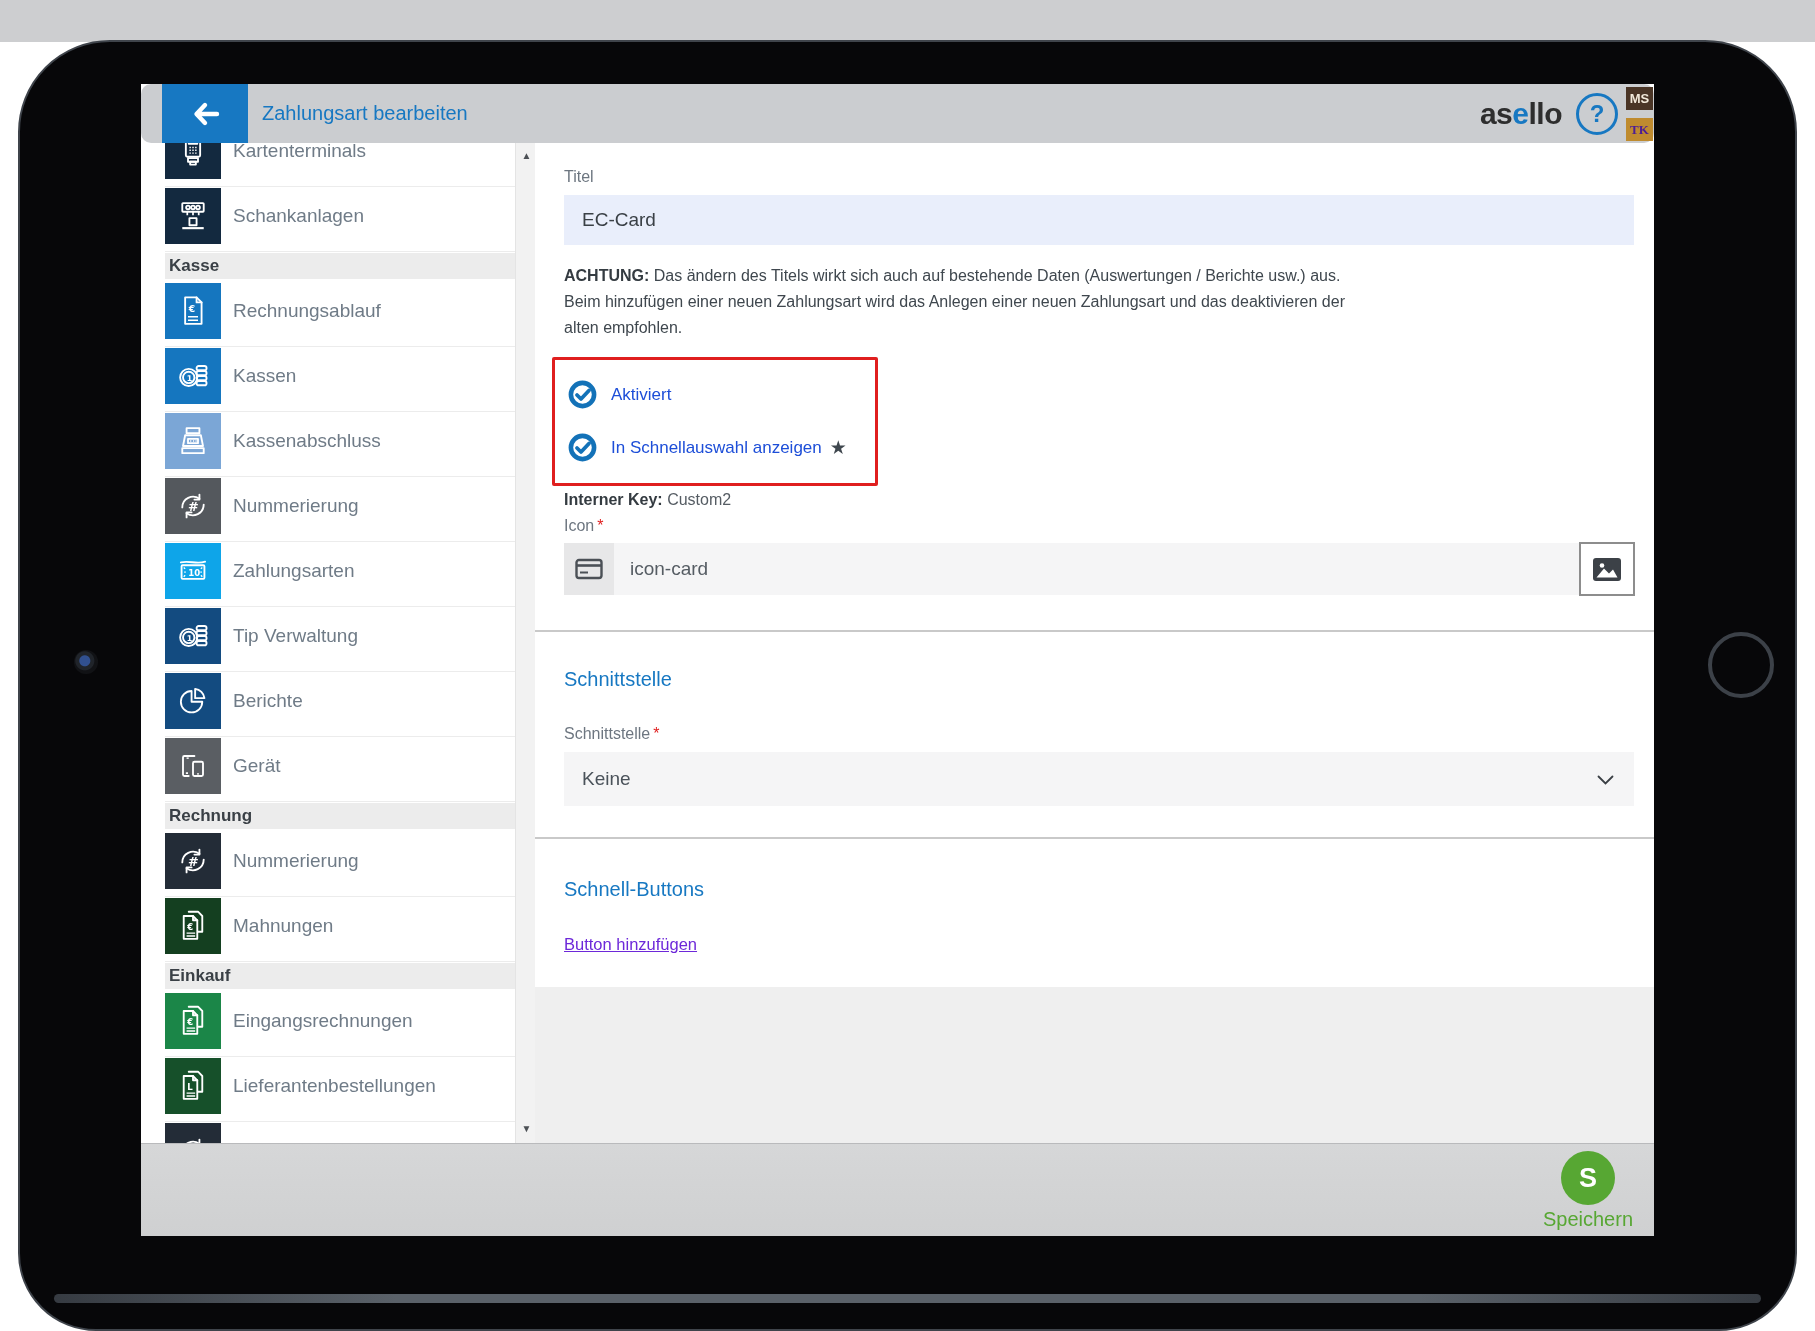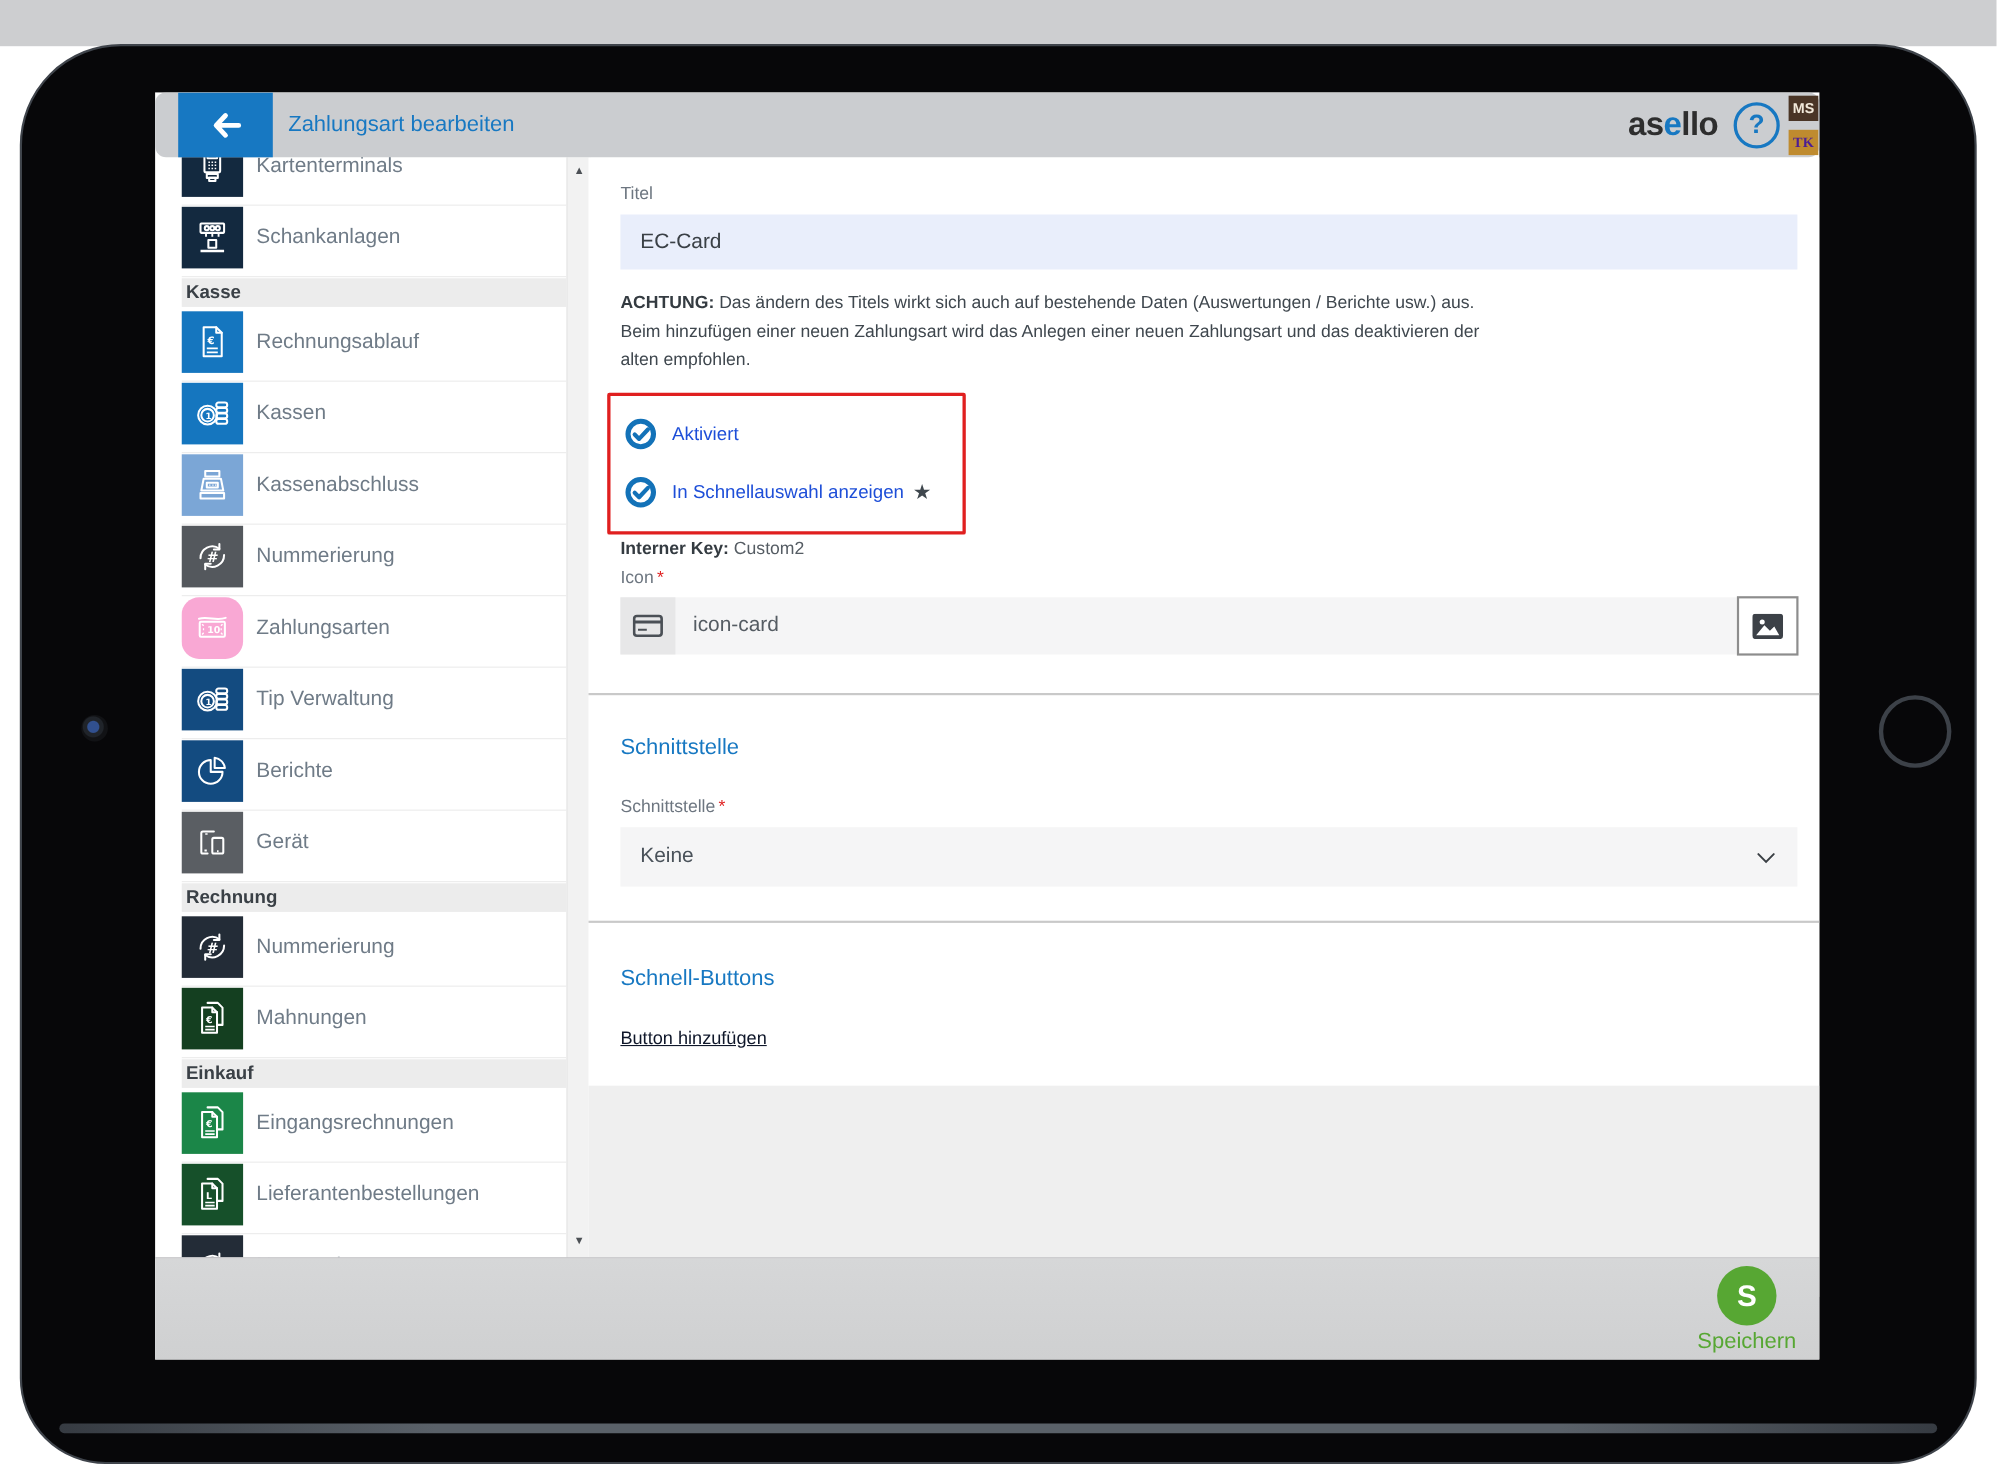--- a/index.html
+++ b/index.html
@@ -74,21 +74,21 @@
   #divider1{top:487px;}
   #divider2{top:694px;}
   .section-heading{position:absolute;left:29px;font-size:20px;color:#1778c2;}
   #heading-schnittstelle{top:525px;}
   #schnittstelle-label{position:absolute;left:29px;top:582px;}
   #schnittstelle-select{position:absolute;left:29px;top:609px;width:1070px;height:54px;background:#f5f5f6;
     cursor:pointer;}
   #schnittstelle-select .val{position:absolute;left:18px;top:0;height:54px;line-height:54px;font-size:19px;color:#4a525a;}
   #chevron{position:absolute;right:20px;top:23px;}
   #heading-schnell{top:735px;}
-  #add-button-link{position:absolute;left:29px;top:792px;font-size:16.5px;color:#0f172a;
+  #add-button-link{position:absolute;left:29px;top:792px;font-size:16.5px;color:#6d28d9;
     text-decoration:underline;cursor:pointer;}
   
   #bottombar{position:absolute;left:0;top:1059px;width:1513px;height:93px;z-index:6;
     background:linear-gradient(#d6d7d8,#cfd0d1);border-top:1px solid #b9babc;box-sizing:border-box;}
   #savewrap{position:absolute;left:1387px;top:7px;width:120px;text-align:center;cursor:pointer;}
   #scircle{width:54px;height:54px;border-radius:50%;background:#57a733;color:#ffffff;font-size:27px;
     font-weight:bold;line-height:54px;text-align:center;margin:0 auto;}
   #slabel{margin-top:3px;font-size:20px;color:#57a733;}
 </style>
 </head>
@@ -183,21 +183,21 @@
               <path d="M37 12v7h-7" fill="none" stroke="#ffffff" stroke-width="2.6" stroke-linecap="round" stroke-linejoin="round"></path>
               <path d="M43 26a15 15 0 0 1-24 12" fill="none" stroke="#ffffff" stroke-width="2.6" stroke-linecap="round" stroke-linejoin="round"></path>
               <path d="M19 44v-7h7" fill="none" stroke="#ffffff" stroke-width="2.6" stroke-linecap="round" stroke-linejoin="round"></path>
               <text x="21" y="35" font-size="18" font-weight="bold" fill="#ffffff" font-family="'DejaVu Sans',sans-serif">#</text>
             </svg>
           </span>
           <span class="s-label">Nummerierung</span>
         </div>
         <div class="s-item">
           <div class="rowbg"></div>
-          <span class="s-ico" style="background: #f9a8d4; border-radius: 16px;">
+          <span class="s-ico" style="background: #0ea5e9;">
             <svg width="40" height="40" viewBox="0 0 56 56">
               <path d="M11 16c12-3 22 3 34-1" fill="none" stroke="#ffffff" stroke-width="2.6" stroke-linecap="round" stroke-linejoin="round"></path>
               <rect x="12" y="20" width="32" height="19" rx="1.5" fill="none" stroke="#ffffff" stroke-width="2.6" stroke-linecap="round" stroke-linejoin="round"></rect>
               <text x="21.5" y="34.5" font-size="12" font-weight="bold" fill="#ffffff" font-family="'DejaVu Sans',sans-serif">10</text>
               <path d="M16 29.5h1.6M38.5 29.5h1.6" stroke="#fff" stroke-width="2.4"></path>
               <path d="M15 23l2 2M41 23l-2 2M15 36l2-2M41 36l-2-2" stroke="#fff" stroke-width="1.8"></path>
             </svg>
           </span>
           <span class="s-label">Zahlungsarten</span>
         </div>

